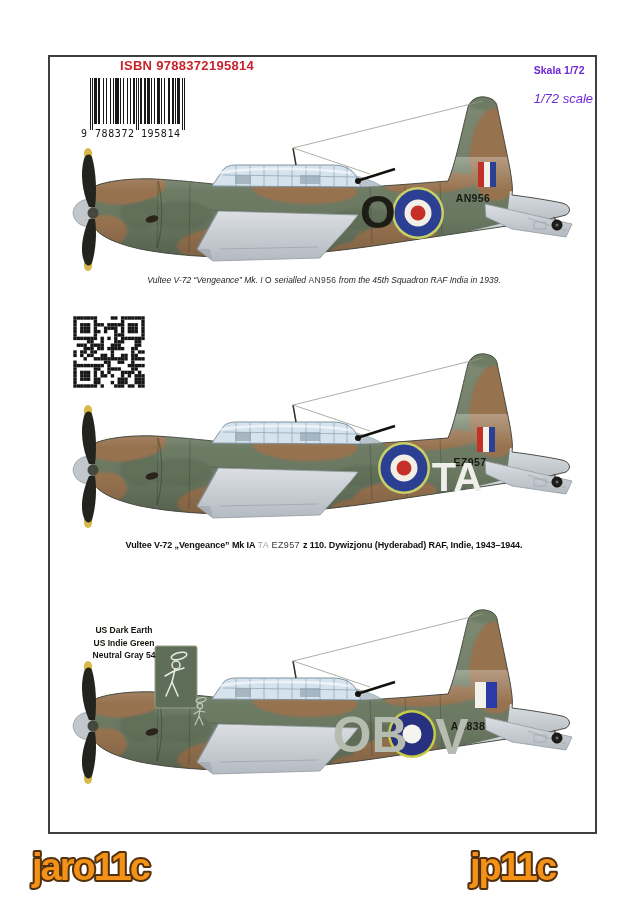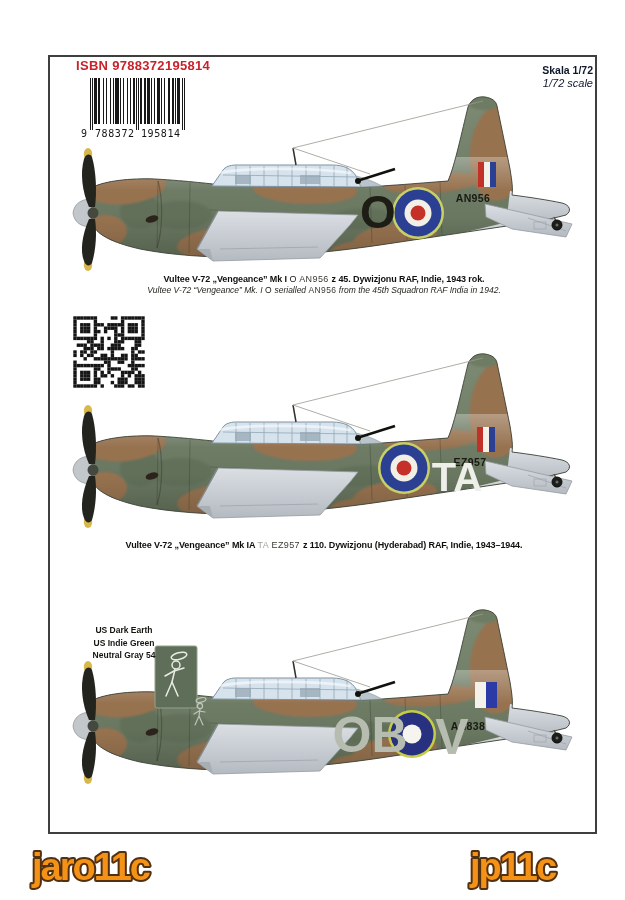--- a/index.html
+++ b/index.html
@@ -8,24 +8,25 @@
     font-family:"Liberation Sans",sans-serif;overflow:hidden;
   }
   .frame{
     position:absolute;left:48px;top:55px;width:549px;height:779px;
     border:2px solid #3f3f3f;box-sizing:border-box;background:#fff;
   }
   .isbn{position:absolute;left:76px;top:58px;}
   .isbn-label{
     color:#c8232b;font-weight:700;font-size:13px;letter-spacing:.3px;
     margin-bottom:3px;
+    margin-left:44px;
   }
-  .scale{position:absolute;right:32px;top:64px;text-align:right;color:#0f172a;}
+  .scale{position:absolute;right:32px;top:64px;text-align:left;color:#6d28d9;}
   .scale-pl{font-weight:700;font-size:10.5px;}
-  .scale-en{font-style:italic;font-size:11px;margin-top:1px;}
+  .scale-en{font-style:italic;font-size:13px;margin-top:15px;}
   .plane{position:absolute;left:60px;}
   .cap{position:absolute;left:48px;width:552px;text-align:center;color:#111;}
   .cap .l1{font-size:9px;letter-spacing:-.1px;color:#0f0f0c;}
   .cap .l2{font-size:8.5px;font-style:italic;color:#26261f;margin-top:1px;}
   .seg-b{font-weight:700;}
   .seg-p{font-weight:400;color:#3a3a33;letter-spacing:.4px;}
   .seg-cb{font-weight:400;color:#20201a;letter-spacing:.4px;}
   .seg-cg{font-weight:400;color:#a2a69c;letter-spacing:.4px;}
   .seg-u{font-style:normal;color:#3a3a33;letter-spacing:.4px;}
   .seg-ub{font-style:normal;color:#20201a;letter-spacing:.4px;}
@@ -495,22 +496,21 @@
       <path d="M 13,122 C 14,113 21,108 31,108 L 31,136 C 21,136 14,131 13,122 Z" fill="#c2c7cc" stroke="#7e848a" stroke-width=".6"></path>
       <ellipse cx="28" cy="63" rx="4.2" ry="6" fill="#d9b84b"></ellipse>
       <ellipse cx="28" cy="174" rx="4.2" ry="6" fill="#d9b84b"></ellipse>
       <path d="M 29,116 C 22,100 20,82 24,68 C 25.5,63 30,62 32,66 C 36,80 37,100 35,116 Z" fill="#24241e"></path>
       <path d="M 29,128 C 22,144 20,160 24,170 C 25.5,175 30,176 32,172 C 36,158 37,142 35,128 Z" fill="#24241e"></path>
       <circle cx="33" cy="122" r="5.5" fill="#45483f"></circle>
       </g>
     </svg>
 
   <div class="cap" id="cap0" style="top:274px">
-    <div class="l1"><span class="seg-b">Vultee V-72 „Vengeance” Mk I </span><span class="seg-cb">O</span><span class="seg-p"> AN956 </span><span class="seg-b">z 45. Dywizjonu RAF, Indie, 1943 rok.</span></div>
-    <div class="l2"><span class="seg-i">Vultee V-72 “Vengeance” Mk. I </span><span class="seg-ub">O</span><span class="seg-i"> serialled </span><span class="seg-u">AN956</span><span class="seg-i"> from the 45th Squadron RAF India in 1942.</span></div>
+    <div class="l2"><span class="seg-i">Vultee V-72 “Vengeance” Mk. I </span><span class="seg-ub">O</span><span class="seg-i"> serialled </span><span class="seg-u">AN956</span><span class="seg-i"> from the 45th Squadron RAF India in 1939.</span></div>
   </div>
   <div class="cap" id="cap1" style="top:540px">
     <div class="l1"><span class="seg-b">Vultee V-72 „Vengeance” Mk IA </span><span class="seg-cg">TA</span><span class="seg-p"> EZ957 </span><span class="seg-b">z 110. Dywizjonu (Hyderabad) RAF, Indie, 1943–1944.</span></div>
   </div>
   <div class="cap" id="cap2" style="top:797px">
   </div>
 
   <svg id="qr" width="74" height="74">
       <rect width="74" height="74" fill="#ffffff"></rect>
       <rect x="1.3" y="1.3" width="3.4" height="3.4" fill="#151515"></rect>

